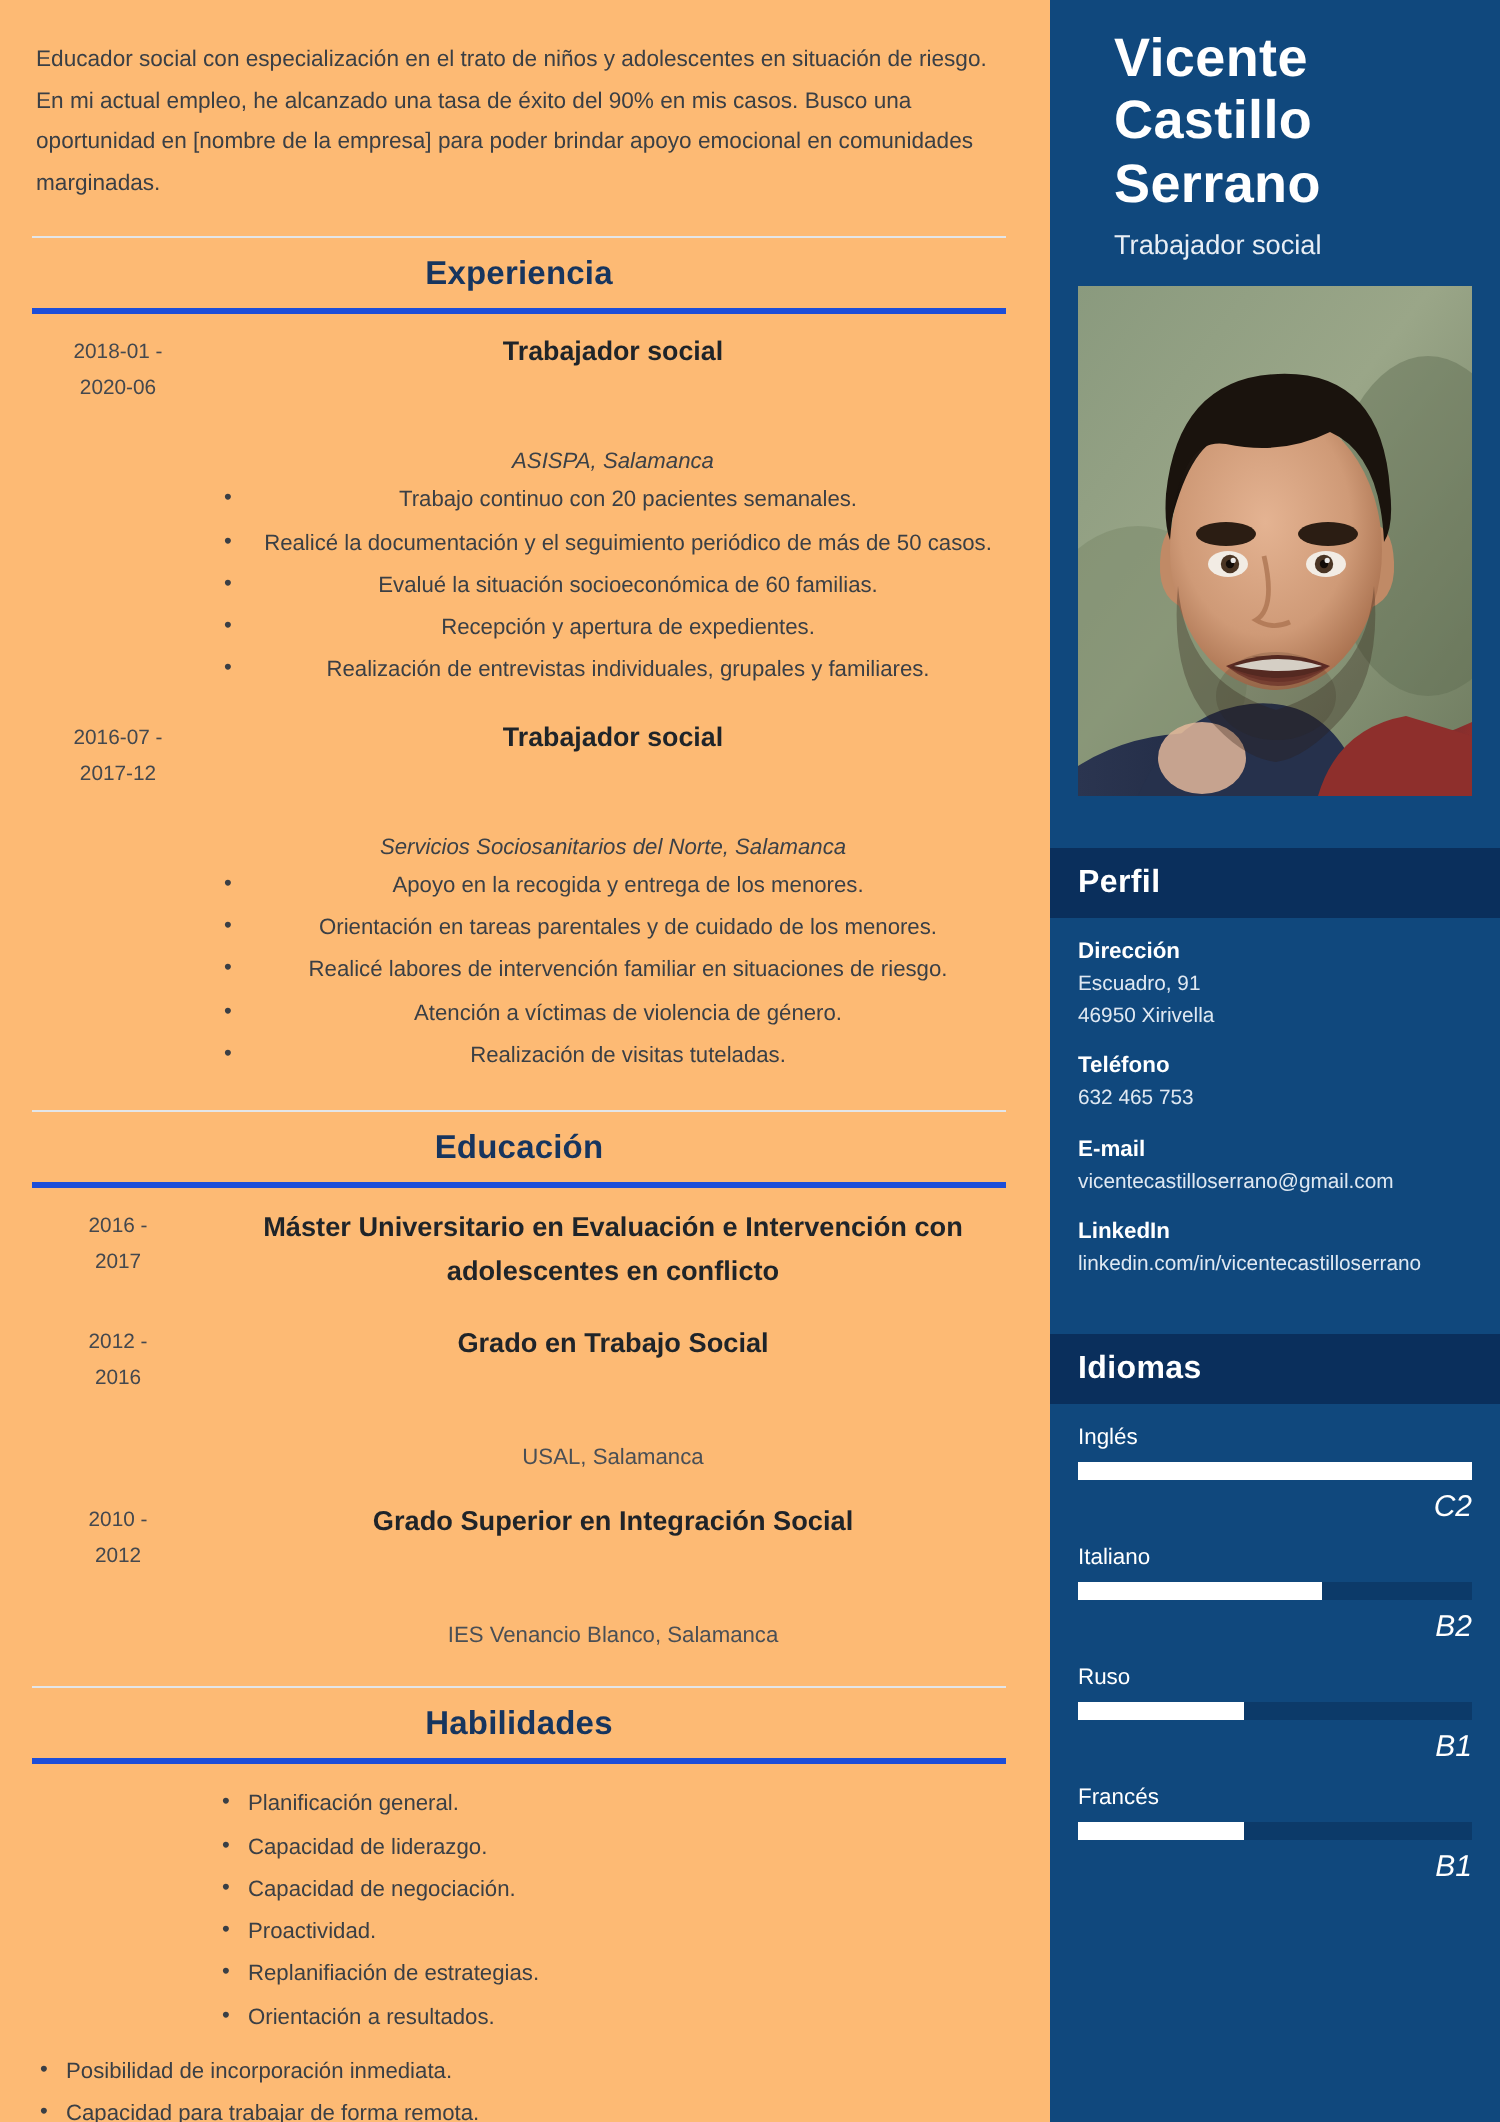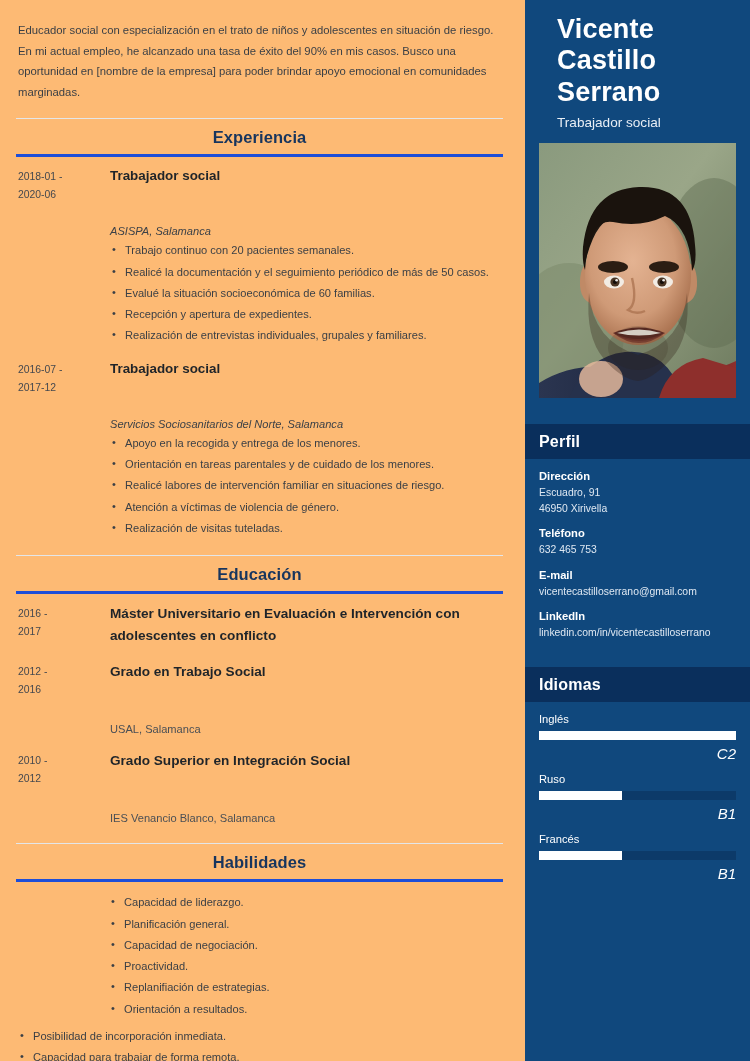--- a/index.html
+++ b/index.html
@@ -42,21 +42,21 @@
     padding: 9px 2px 7px 2px;
     text-align: center;
   }
   .sec-head h2 {
     font-size: 16.5px;
     font-weight: bold;
     color: #17355e;
     letter-spacing: .1px;
   }
 
-  .entries { padding-top: 9px; }
+  .entries { padding-top: 9px; text-align: center; }
 
   .entry {
     display: flex;
     align-items: flex-start;
     margin-bottom: 12px;
   }
   .entry:last-child { margin-bottom: 4px; }
 
   .entry-dates {
     width: 84px;
@@ -282,22 +282,22 @@
           </div>
         </div>
     </div>
 
     <div class="section">
       <div class="sec-head">
         <h2>Habilidades</h2>
       </div>
       <div class="skills-wrap">
         <ul class="bullets skills-indent" id="skills-indented">
+            <li>Planificación general.</li>
             <li>Capacidad de liderazgo.</li>
-            <li>Planificación general.</li>
             <li>Capacidad de negociación.</li>
             <li>Proactividad.</li>
             <li>Replanifiación de estrategias.</li>
             <li>Orientación a resultados.</li>
           </ul>
         <ul class="bullets skills-flat" id="skills-flat">
             <li>Posibilidad de incorporación inmediata.</li>
             <li>Capacidad para trabajar de forma remota.</li>
             <li>Capacidad de trabajar con horarios flexibles.</li>
           </ul>
@@ -396,20 +396,27 @@
     </div>
     <div class="lang-list" id="lang-list">
         <div class="lang-item">
           <div class="lang-name">Inglés</div>
           <div class="bar-track">
             <div class="bar-fill" style="width: 100%;"></div>
           </div>
           <div class="lang-level">C2</div>
         </div>
         <div class="lang-item">
+          <div class="lang-name">Italiano</div>
+          <div class="bar-track">
+            <div class="bar-fill" style="width: 62%;"></div>
+          </div>
+          <div class="lang-level">B2</div>
+        </div>
+        <div class="lang-item">
           <div class="lang-name">Ruso</div>
           <div class="bar-track">
             <div class="bar-fill" style="width: 42%;"></div>
           </div>
           <div class="lang-level">B1</div>
         </div>
         <div class="lang-item">
           <div class="lang-name">Francés</div>
           <div class="bar-track">
             <div class="bar-fill" style="width: 42%;"></div>

